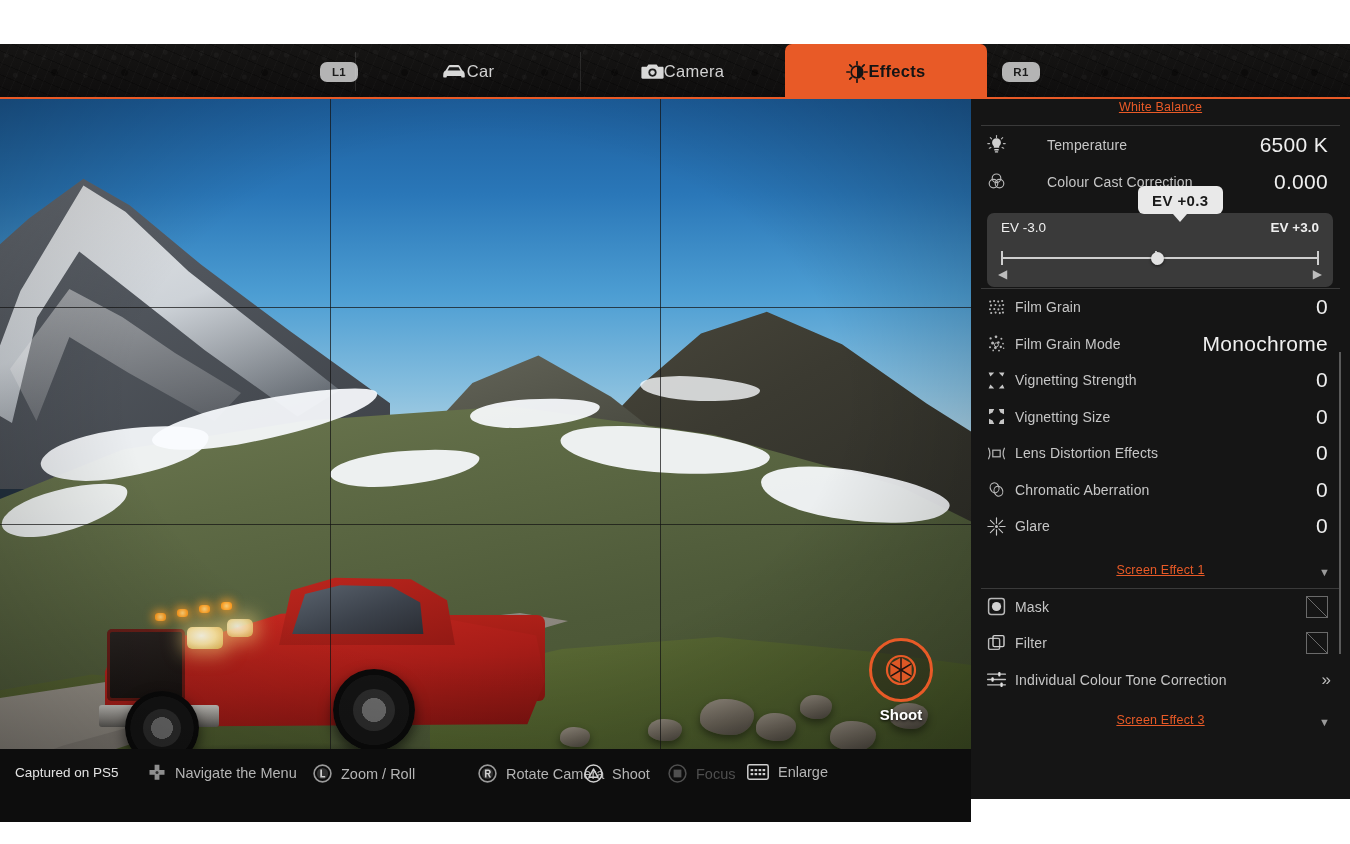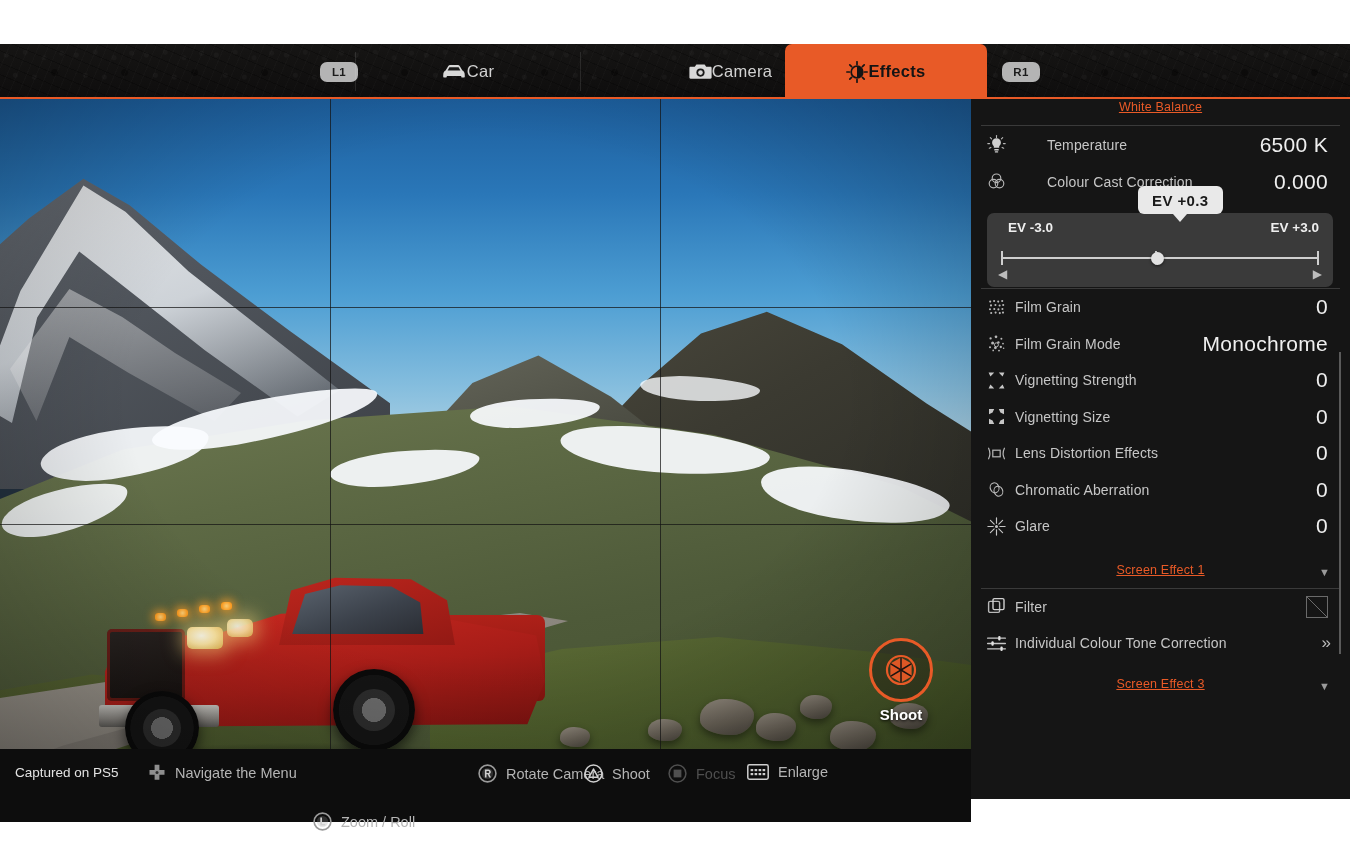--- a/index.html
+++ b/index.html
@@ -41,21 +41,21 @@
   .tab .tlabel{font-size:16.5px;}
   .tab.sep:after{
     content:"";position:absolute;left:0;top:8px;bottom:8px;width:1px;
     background:rgba(255,255,255,.10);
   }
   .tab.active{
     background:#e85a27;color:#151515;border-radius:7px 7px 0 0;
   }
   .tab.active .tlabel{color:#141414;font-weight:bold;}
   #tab-car{left:355px;width:225px;}
-  #tab-camera{left:580px;width:205px;padding-left:48px;}
+  #tab-camera{left:580px;width:205px;}
   #tab-effects{left:785px;width:202px;}
 
   .bumper{
     position:absolute;top:50%;transform:translateY(-50%);
     min-width:28px;height:20px;border-radius:7px;
     background:#b4b4b4;color:#1b1b1b;font-size:11.5px;font-weight:bold;
     display:flex;align-items:center;justify-content:center;letter-spacing:.3px;
     padding:0 5px;
   }
   #bumper-l1{left:320px;}
@@ -252,21 +252,21 @@
   #captured{
     position:absolute;left:15px;top:765px;color:#e3e3e3;font-size:13.5px;
   }
   .hint{
     position:absolute;top:764px;display:flex;align-items:center;gap:9px;
     color:#b4b4b4;font-size:14.5px;
   }
   .hint.dim{color:#4f4f4f;}
   .hint .hlabel{white-space:nowrap;}
   #hint-nav{left:148px;}
-  #hint-zoom{left:313px;margin-top:48px;}
+  #hint-zoom{left:313px;}
   #hint-rot{left:478px;}
   #hint-shoot{left:584px;}
   #hint-focus{left:668px;}
   #hint-enl{left:747px;}
 
   
   #panel{
     position:absolute;left:971px;top:99px;width:379px;height:700px;
     background:#151515;overflow:hidden;
   }
@@ -304,21 +304,21 @@
   .row .chev{margin-left:auto;color:#bdbdbd;font-size:17px;letter-spacing:-3px;}
 
   
   #wb-rows .row{height:37px;gap:32px;}
 
   
   #ev-block{
     position:absolute;left:987px;top:213px;width:346px;height:74px;
     background:#3a3a3a;border-radius:7px;
   }
-  #ev-min{position:absolute;left:21px;top:7px;color:#efefef;font-size:13.5px;font-weight:bold;}
+  #ev-min{position:absolute;left:14px;top:7px;color:#efefef;font-size:13.5px;font-weight:normal;}
   #ev-max{position:absolute;right:14px;top:7px;color:#efefef;font-size:13.5px;font-weight:bold;}
   #ev-track{position:absolute;left:14px;top:38px;width:318px;height:14px;}
   #ev-track .bar{position:absolute;left:0;top:6px;width:100%;height:1.6px;background:#cfcfcf;}
   #ev-track .cap{position:absolute;top:0;width:1.6px;height:14px;background:#cfcfcf;}
   #ev-track .cap.l{left:0;}
   #ev-track .cap.r{right:0;}
   #ev-track .tick{position:absolute;left:154px;top:0;width:1.6px;height:14px;background:#cfcfcf;}
   #ev-knob{
     position:absolute;left:150px;top:1px;width:13px;height:13px;border-radius:50%;
     background:#e2e2e2;box-shadow:0 1px 3px rgba(0,0,0,.6);
@@ -749,20 +749,30 @@
       <span class="lbl">Glare</span>
       <span class="val">0</span>
     </div>
 
     <div class="sect-head" style="margin-top:17px">
       <div class="stitle">Screen Effect 1</div>
       <div class="scaret">▼</div>
     </div>
     <div class="sect-rule"></div>
 
+    <div class="row">
+      <span class="ico">
+        <svg width="19" height="19" viewBox="0 0 19 19">
+          <rect x="1.6" y="1.6" width="15.8" height="15.8" rx="2.6" fill="none" stroke="#b8b8b8" stroke-width="1.5"></rect>
+          <circle cx="9.5" cy="9.5" r="4.6" fill="#d2d2d2"></circle>
+        </svg>
+      </span>
+      <span class="lbl">Mask</span>
+      <span class="swatch"></span>
+    </div>
 
     <div class="row">
       <span class="ico">
         <svg width="19" height="19" viewBox="0 0 19 19">
           <rect x="1.6" y="4.4" width="11.0" height="11.0" rx="1.4" fill="none" stroke="#b8b8b8" stroke-width="1.4"></rect>
           <rect x="6.0" y="1.6" width="11.0" height="11.0" rx="1.4" fill="none" stroke="#d0d0d0" stroke-width="1.4"></rect>
         </svg>
       </span>
       <span class="lbl">Filter</span>
       <span class="swatch"></span>

